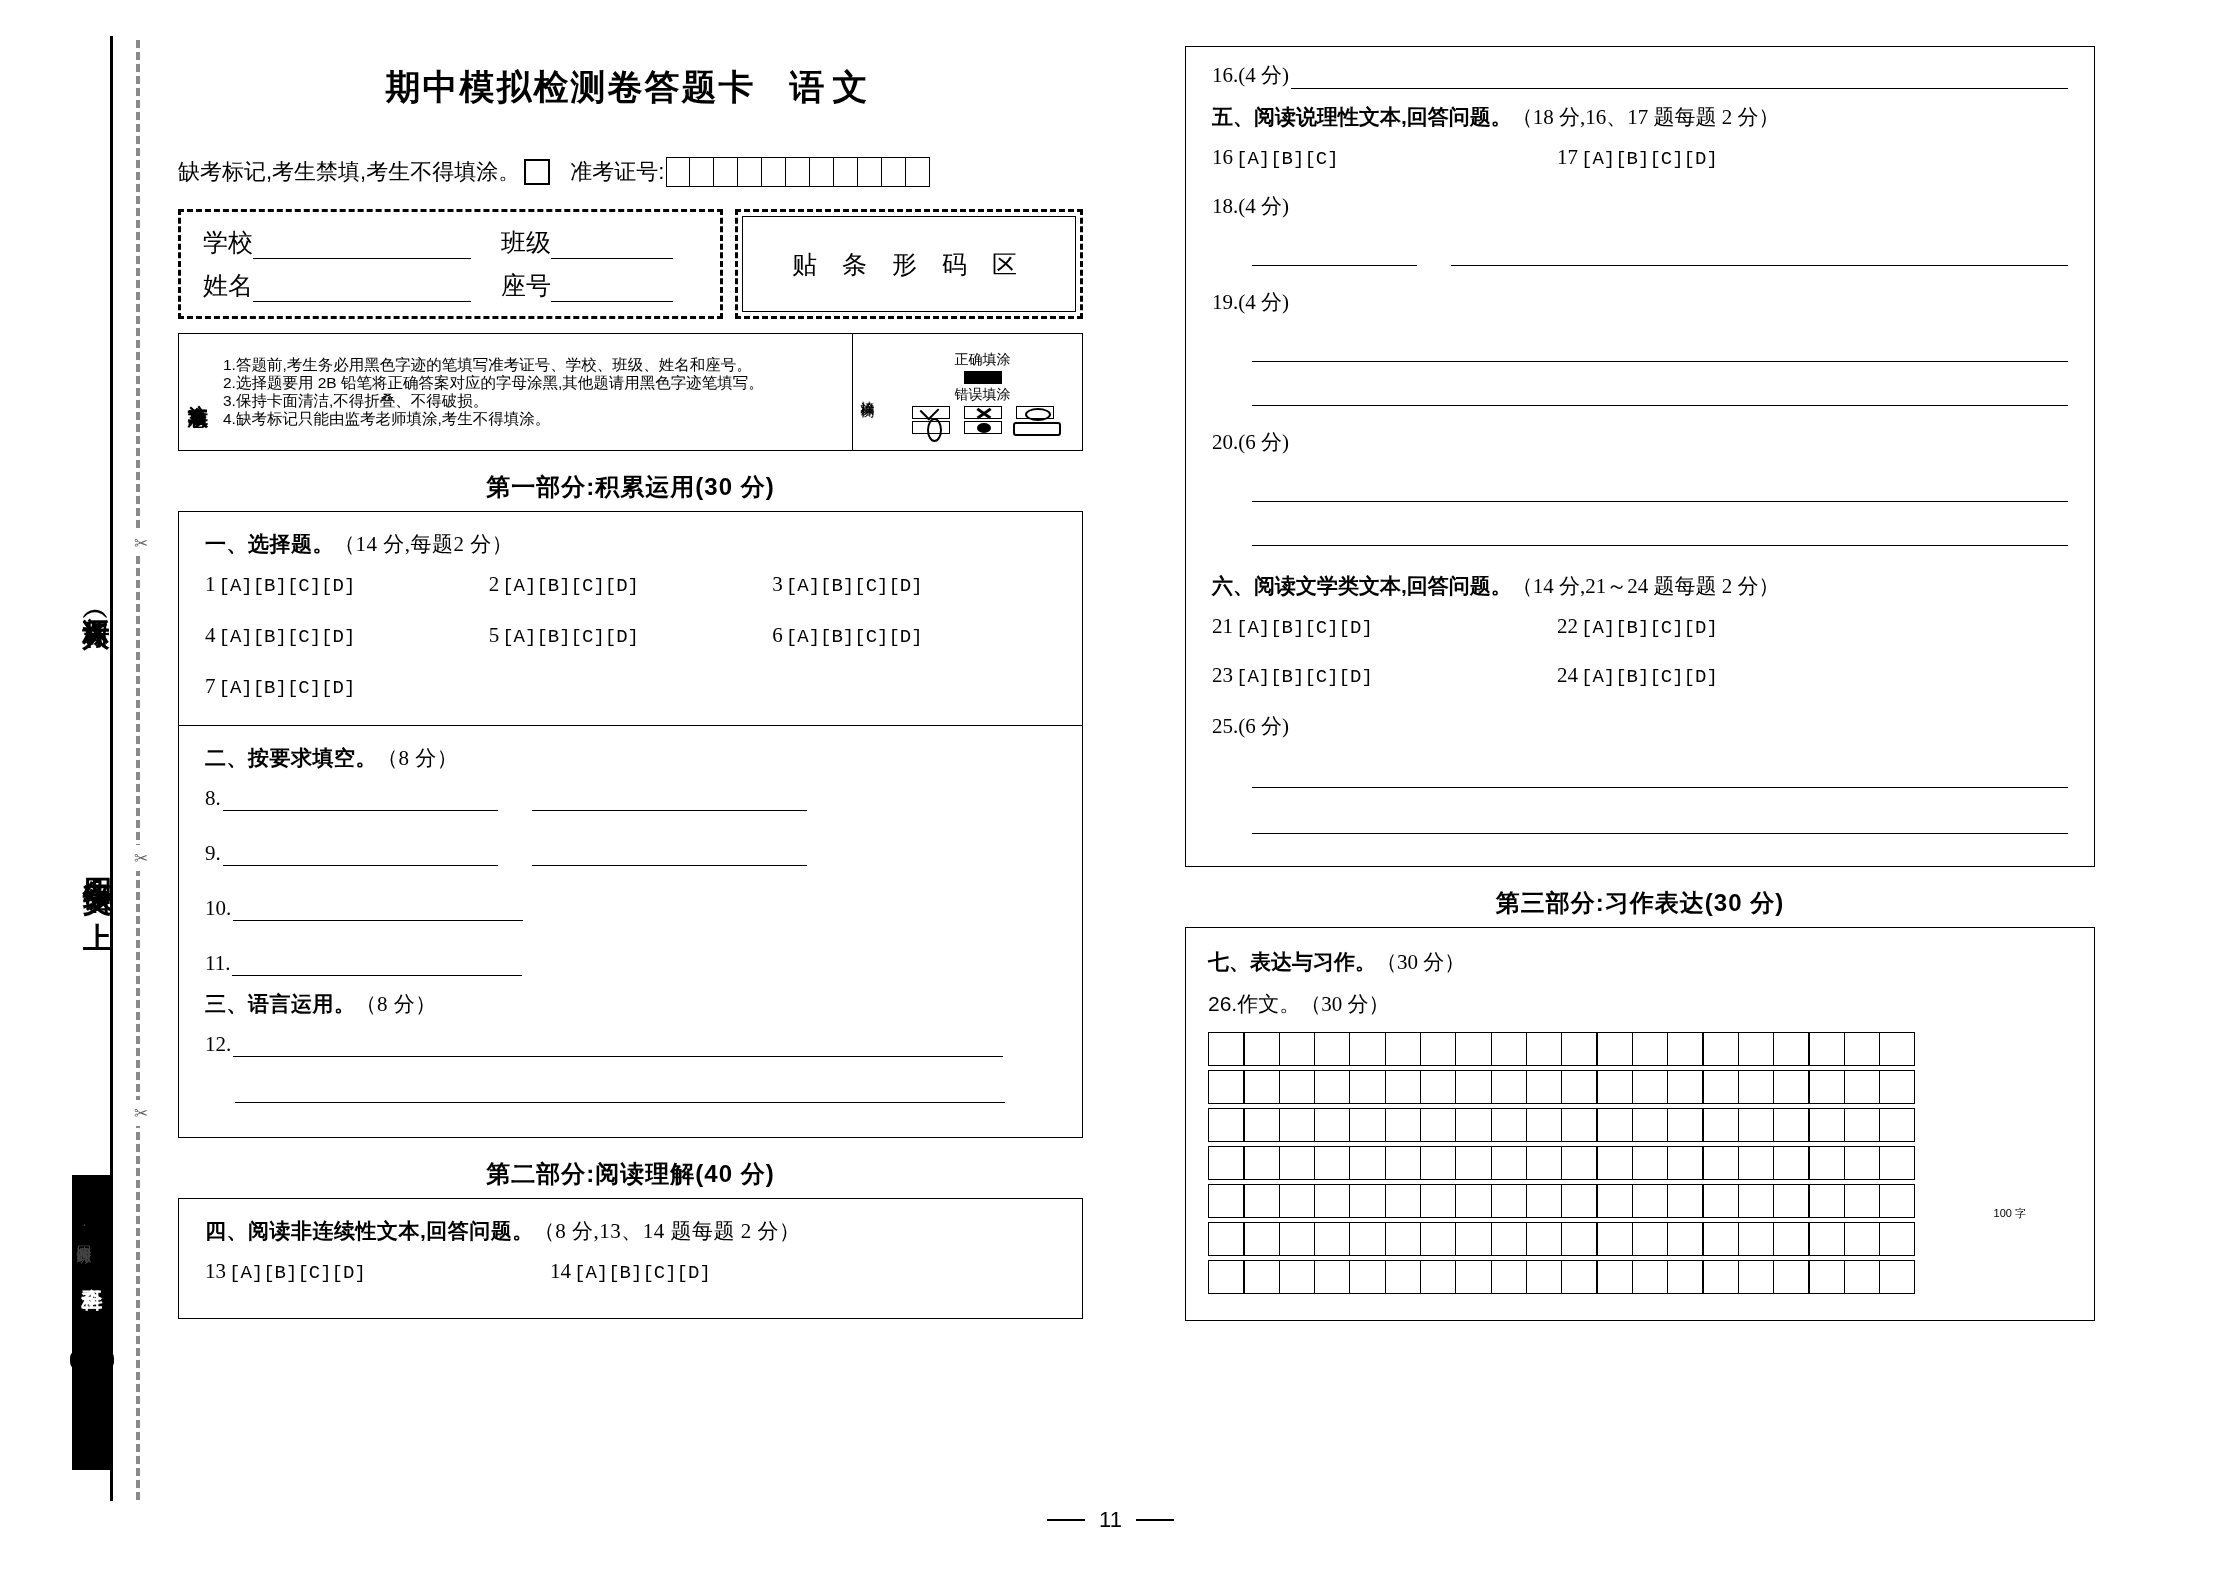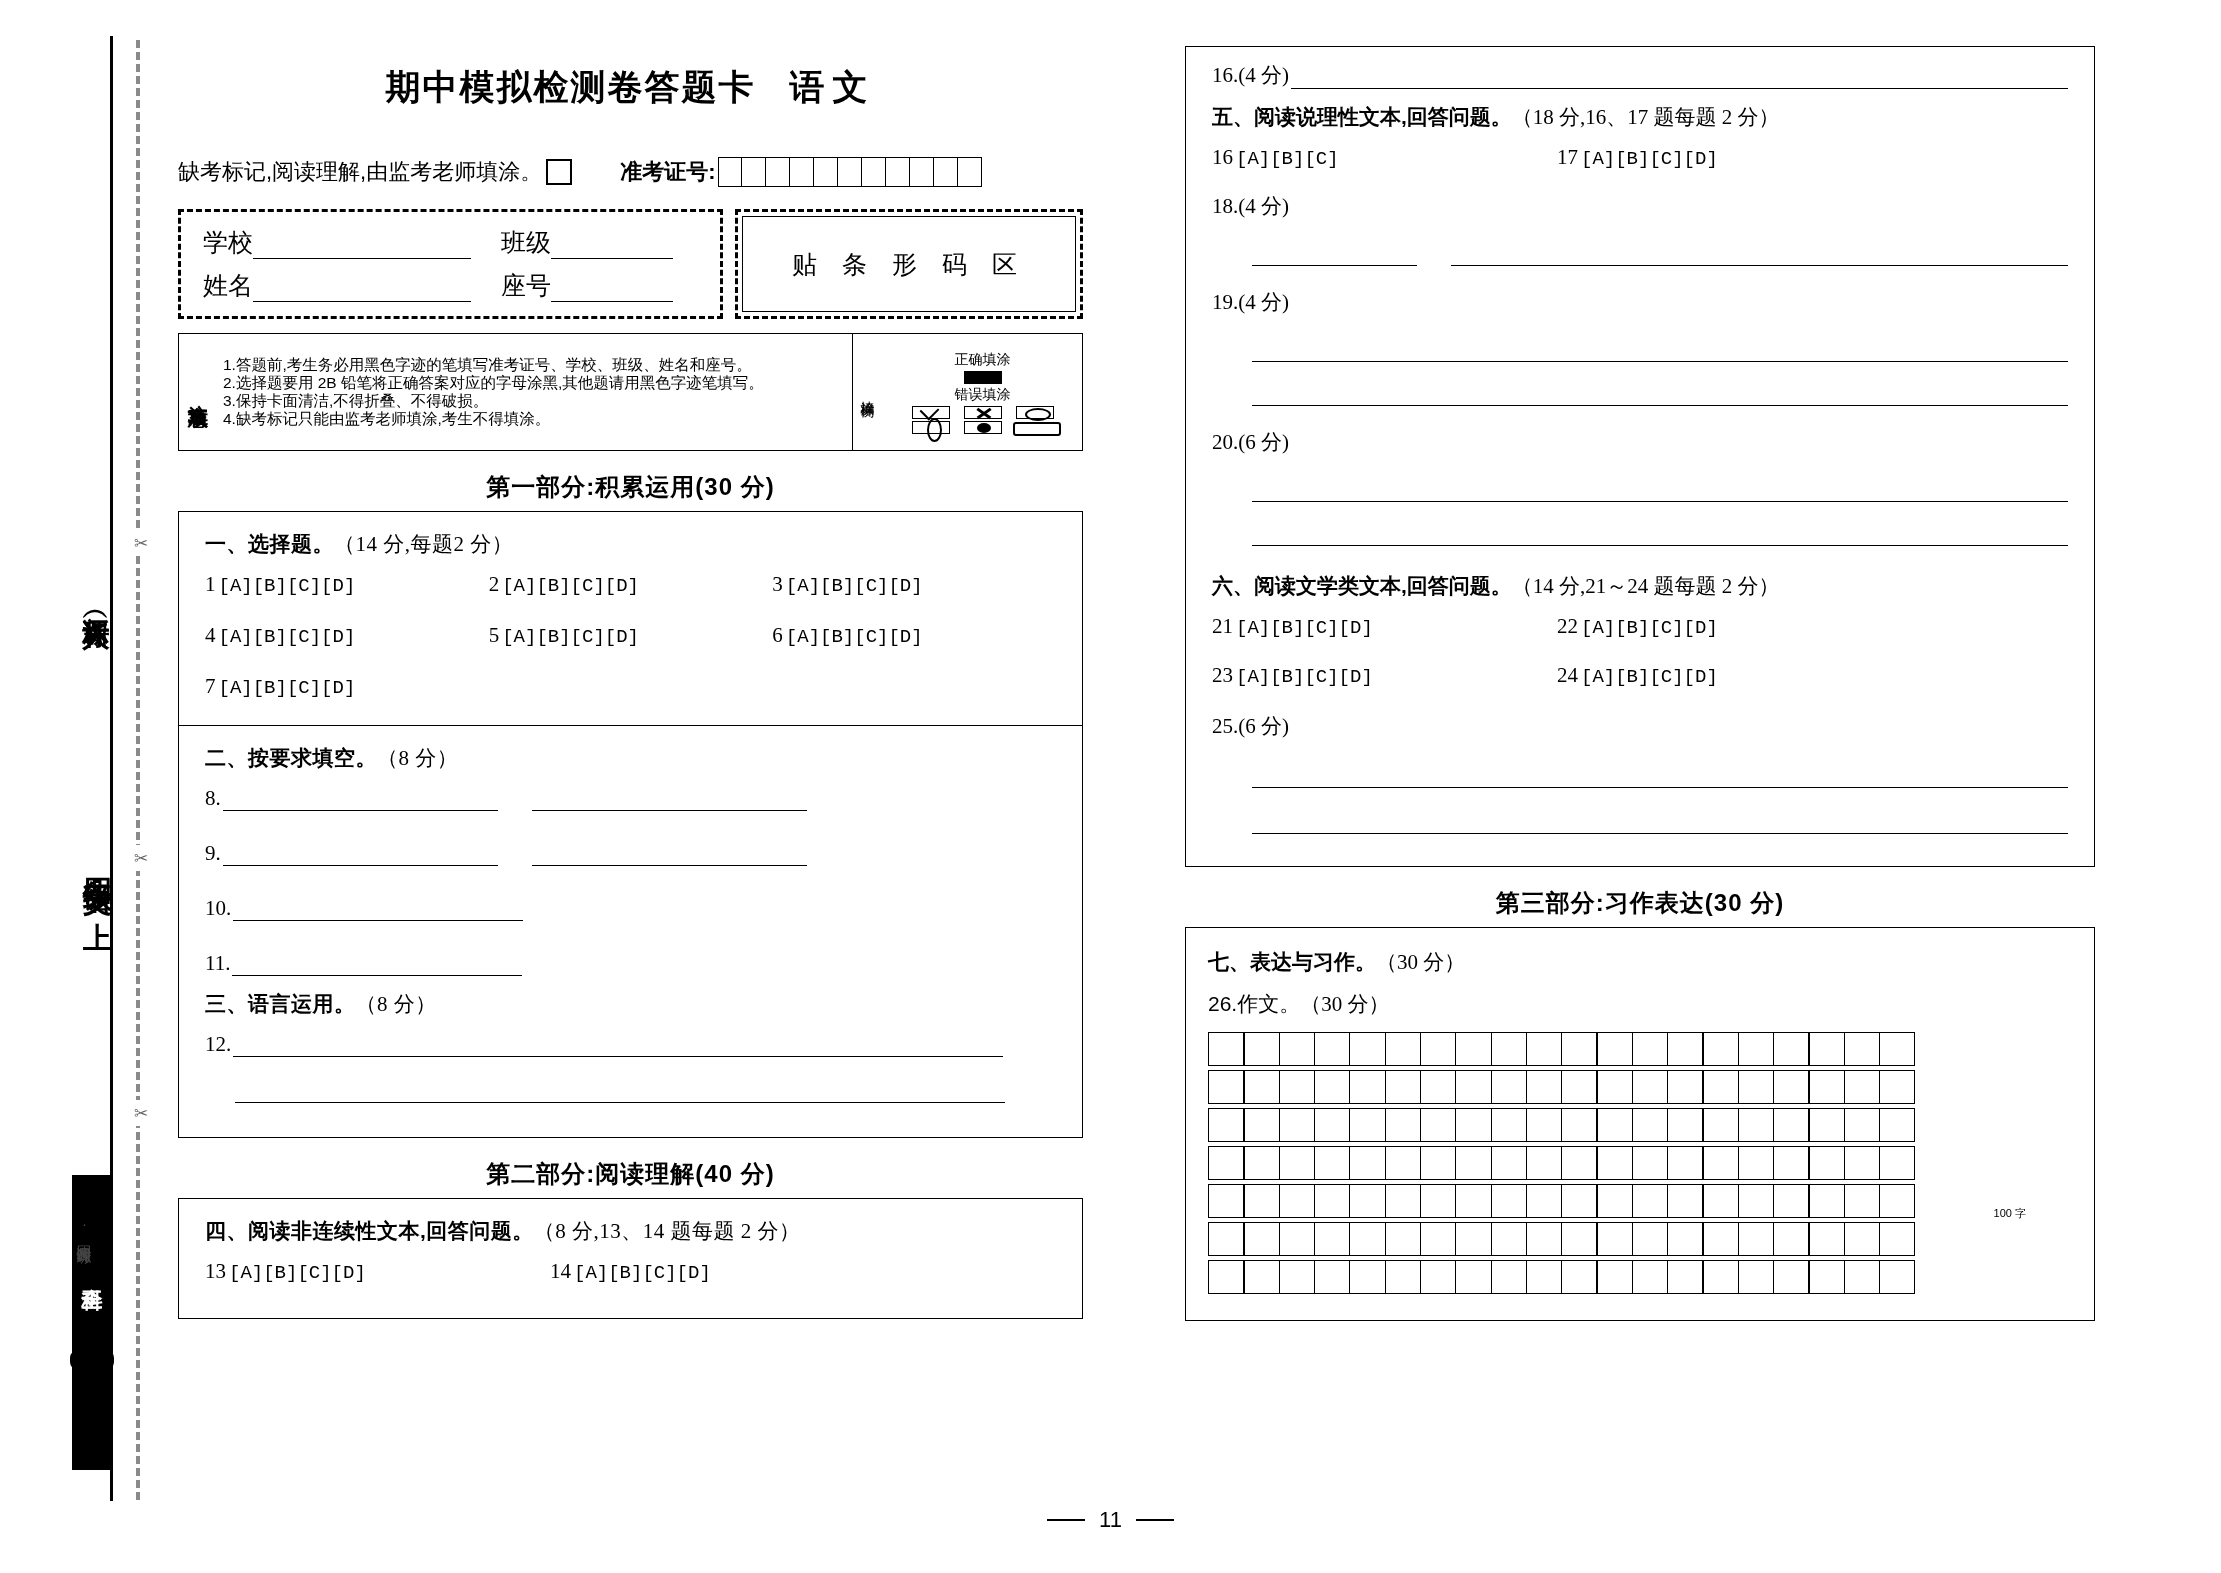--- a/index.html
+++ b/index.html
@@ -88,21 +88,21 @@
   #doc-title .sub { margin-left:34px; letter-spacing:8px; }
 
   #absent-row {
     display:flex; align-items:center; margin-top:46px;
     font-size:22px; font-family:"Liberation Sans","DejaVu Sans",sans-serif;
   }
   #absent-note { white-space:nowrap; }
   #absent-box {
     width:26px; height:26px; border:2px solid #000; margin-left:4px;
   }
-  #ticket-label { margin-left:48px; white-space:nowrap;font-weight:bold; }
+  #ticket-label { margin-left:20px; white-space:nowrap; }
   #ticket-grid { display:flex; margin-left:2px; }
   #ticket-grid .cell {
     width:24px; height:30px; border:1.5px solid #000; border-left:none;
   }
   #ticket-grid .cell:first-child { border-left:1.5px solid #000; }
 
   
   #idbar { display:flex; margin-top:22px; gap:12px; }
   #idbox {
     flex:0 0 545px; height:110px;
@@ -284,21 +284,21 @@
 <div id="brand-sub">·同步课时练习</div>
 <div id="brand-tag">校本作业</div>
 
 <div id="col-left">
 
   <div id="doc-title">
     <span>期中模拟检测卷答题卡</span><span class="sub">语文</span>
   </div>
 
   <div id="absent-row">
-    <span id="absent-note">缺考标记,阅读理解,由监考老师填涂。</span>
+    <span id="absent-note">缺考标记,考生禁填,考生不得填涂。</span>
     <span id="absent-box"></span>
     <span id="ticket-label">准考证号:</span>
     <span id="ticket-grid">
       <span class="cell"></span>
       <span class="cell"></span>
       <span class="cell"></span>
       <span class="cell"></span>
       <span class="cell"></span>
       <span class="cell"></span>
       <span class="cell"></span>

